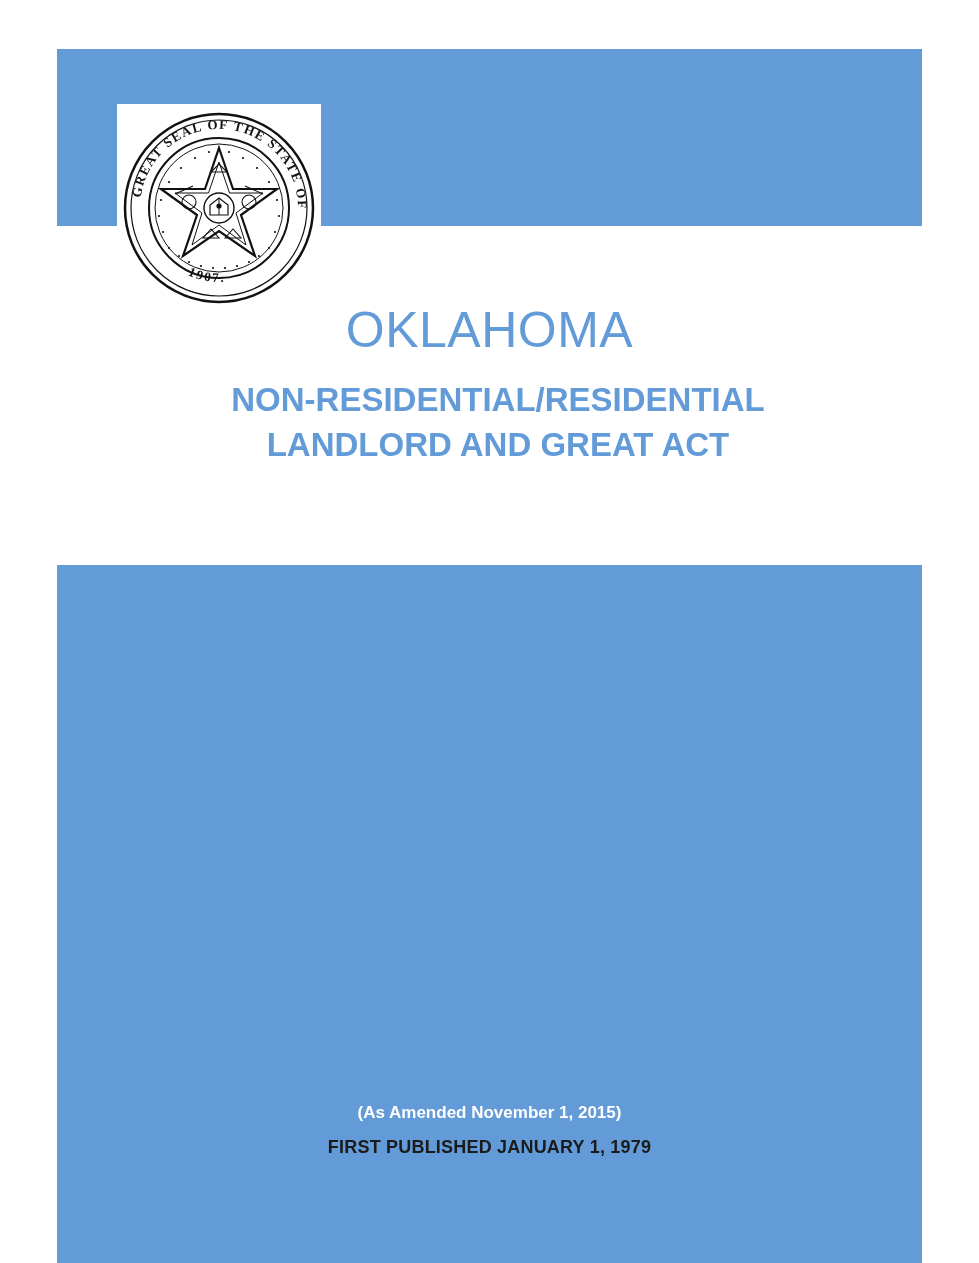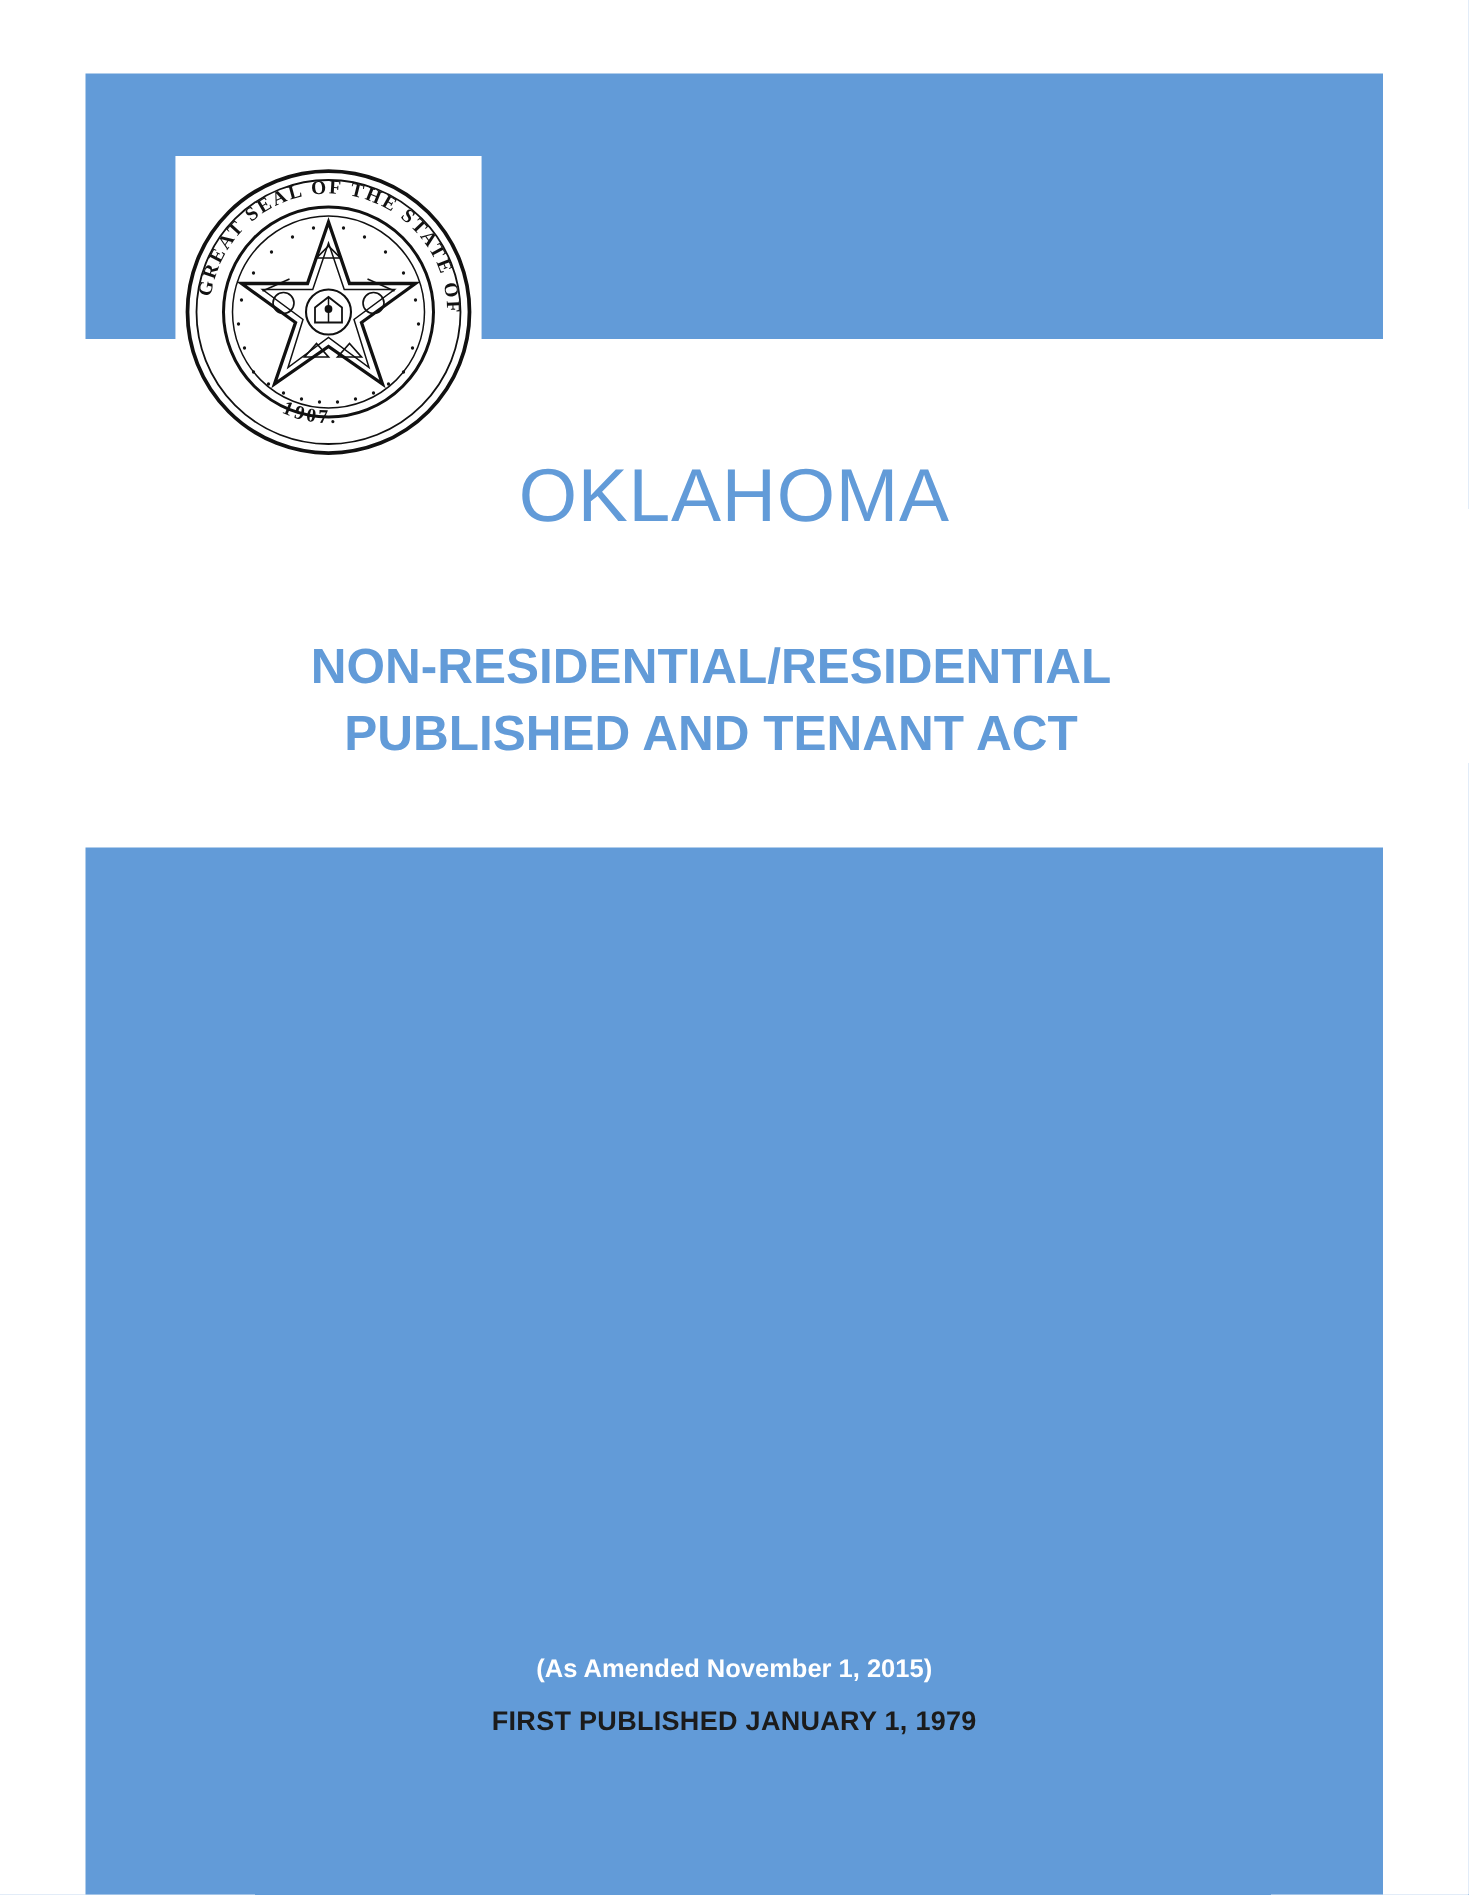--- a/index.html
+++ b/index.html
@@ -53,29 +53,28 @@
     text-align: center;
     color: #629BD8;
     font-size: 50px;
     font-weight: normal;
     letter-spacing: 0.5px;
     line-height: 1.1;
     margin-top: 43px;
   }
   .title-sub {
     position: absolute;
-    left: 144px;
+    left: 168px;
     top: 378px;
     width: 660px;
     text-align: center;
     color: #629BD8;
     font-size: 33px;
     font-weight: bold;
     line-height: 1.35;
-    margin-top: 44px;
   }
 
   
   .band-main {
     position: absolute;
     left: 57px;
     top: 565px;
     width: 865px;
     height: 736px;
     background: #629BD8;
@@ -177,21 +176,21 @@
             <circle cx="10" cy="-56" r="1.1"></circle>
         </g>
       </g>
     </svg>
   </div>
 
   <div class="title-main">OKLAHOMA</div>
 
   <div class="title-sub">
     <div>NON-RESIDENTIAL/RESIDENTIAL</div>
-    <div>PUBLISHED AND TENANT ACT</div>
+    <div>LANDLORD AND GREAT ACT</div>
   </div>
 
   <div class="band-main">
     <div class="amended">(As Amended November 1, 2015)</div>
     <div class="firstpub">FIRST PUBLISHED JANUARY 1, 1979</div>
   </div>
 
 </div>
 
 </body></html>

